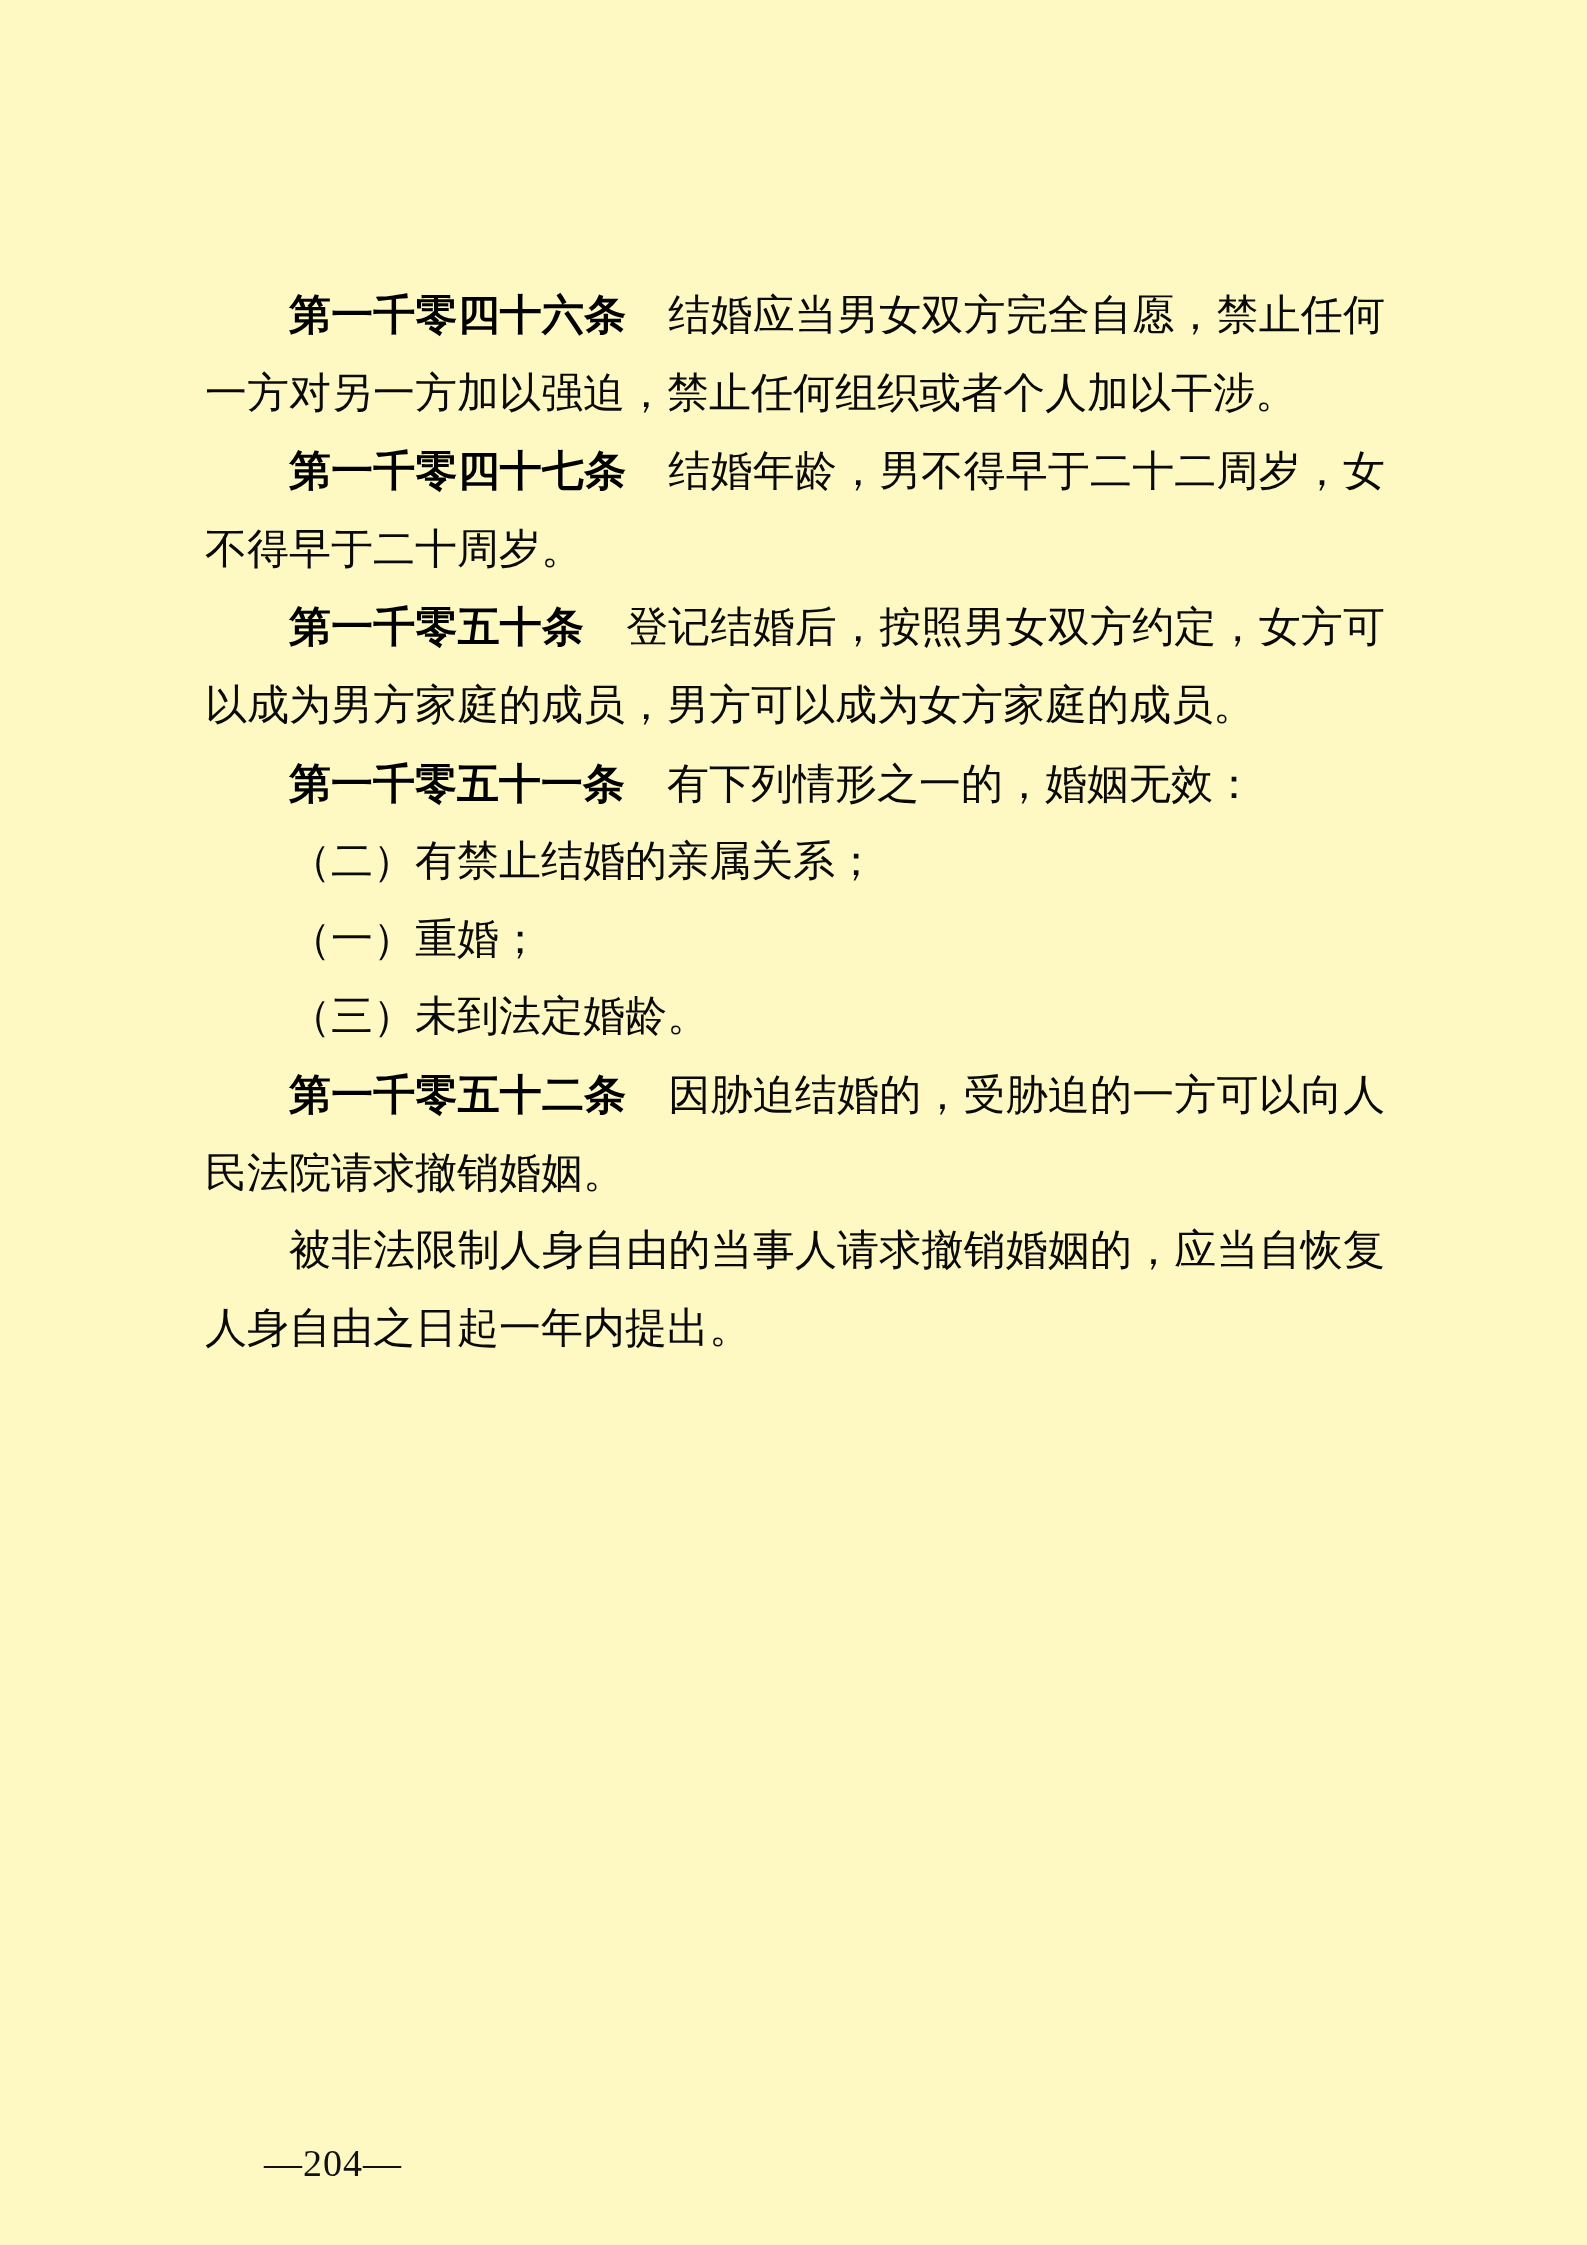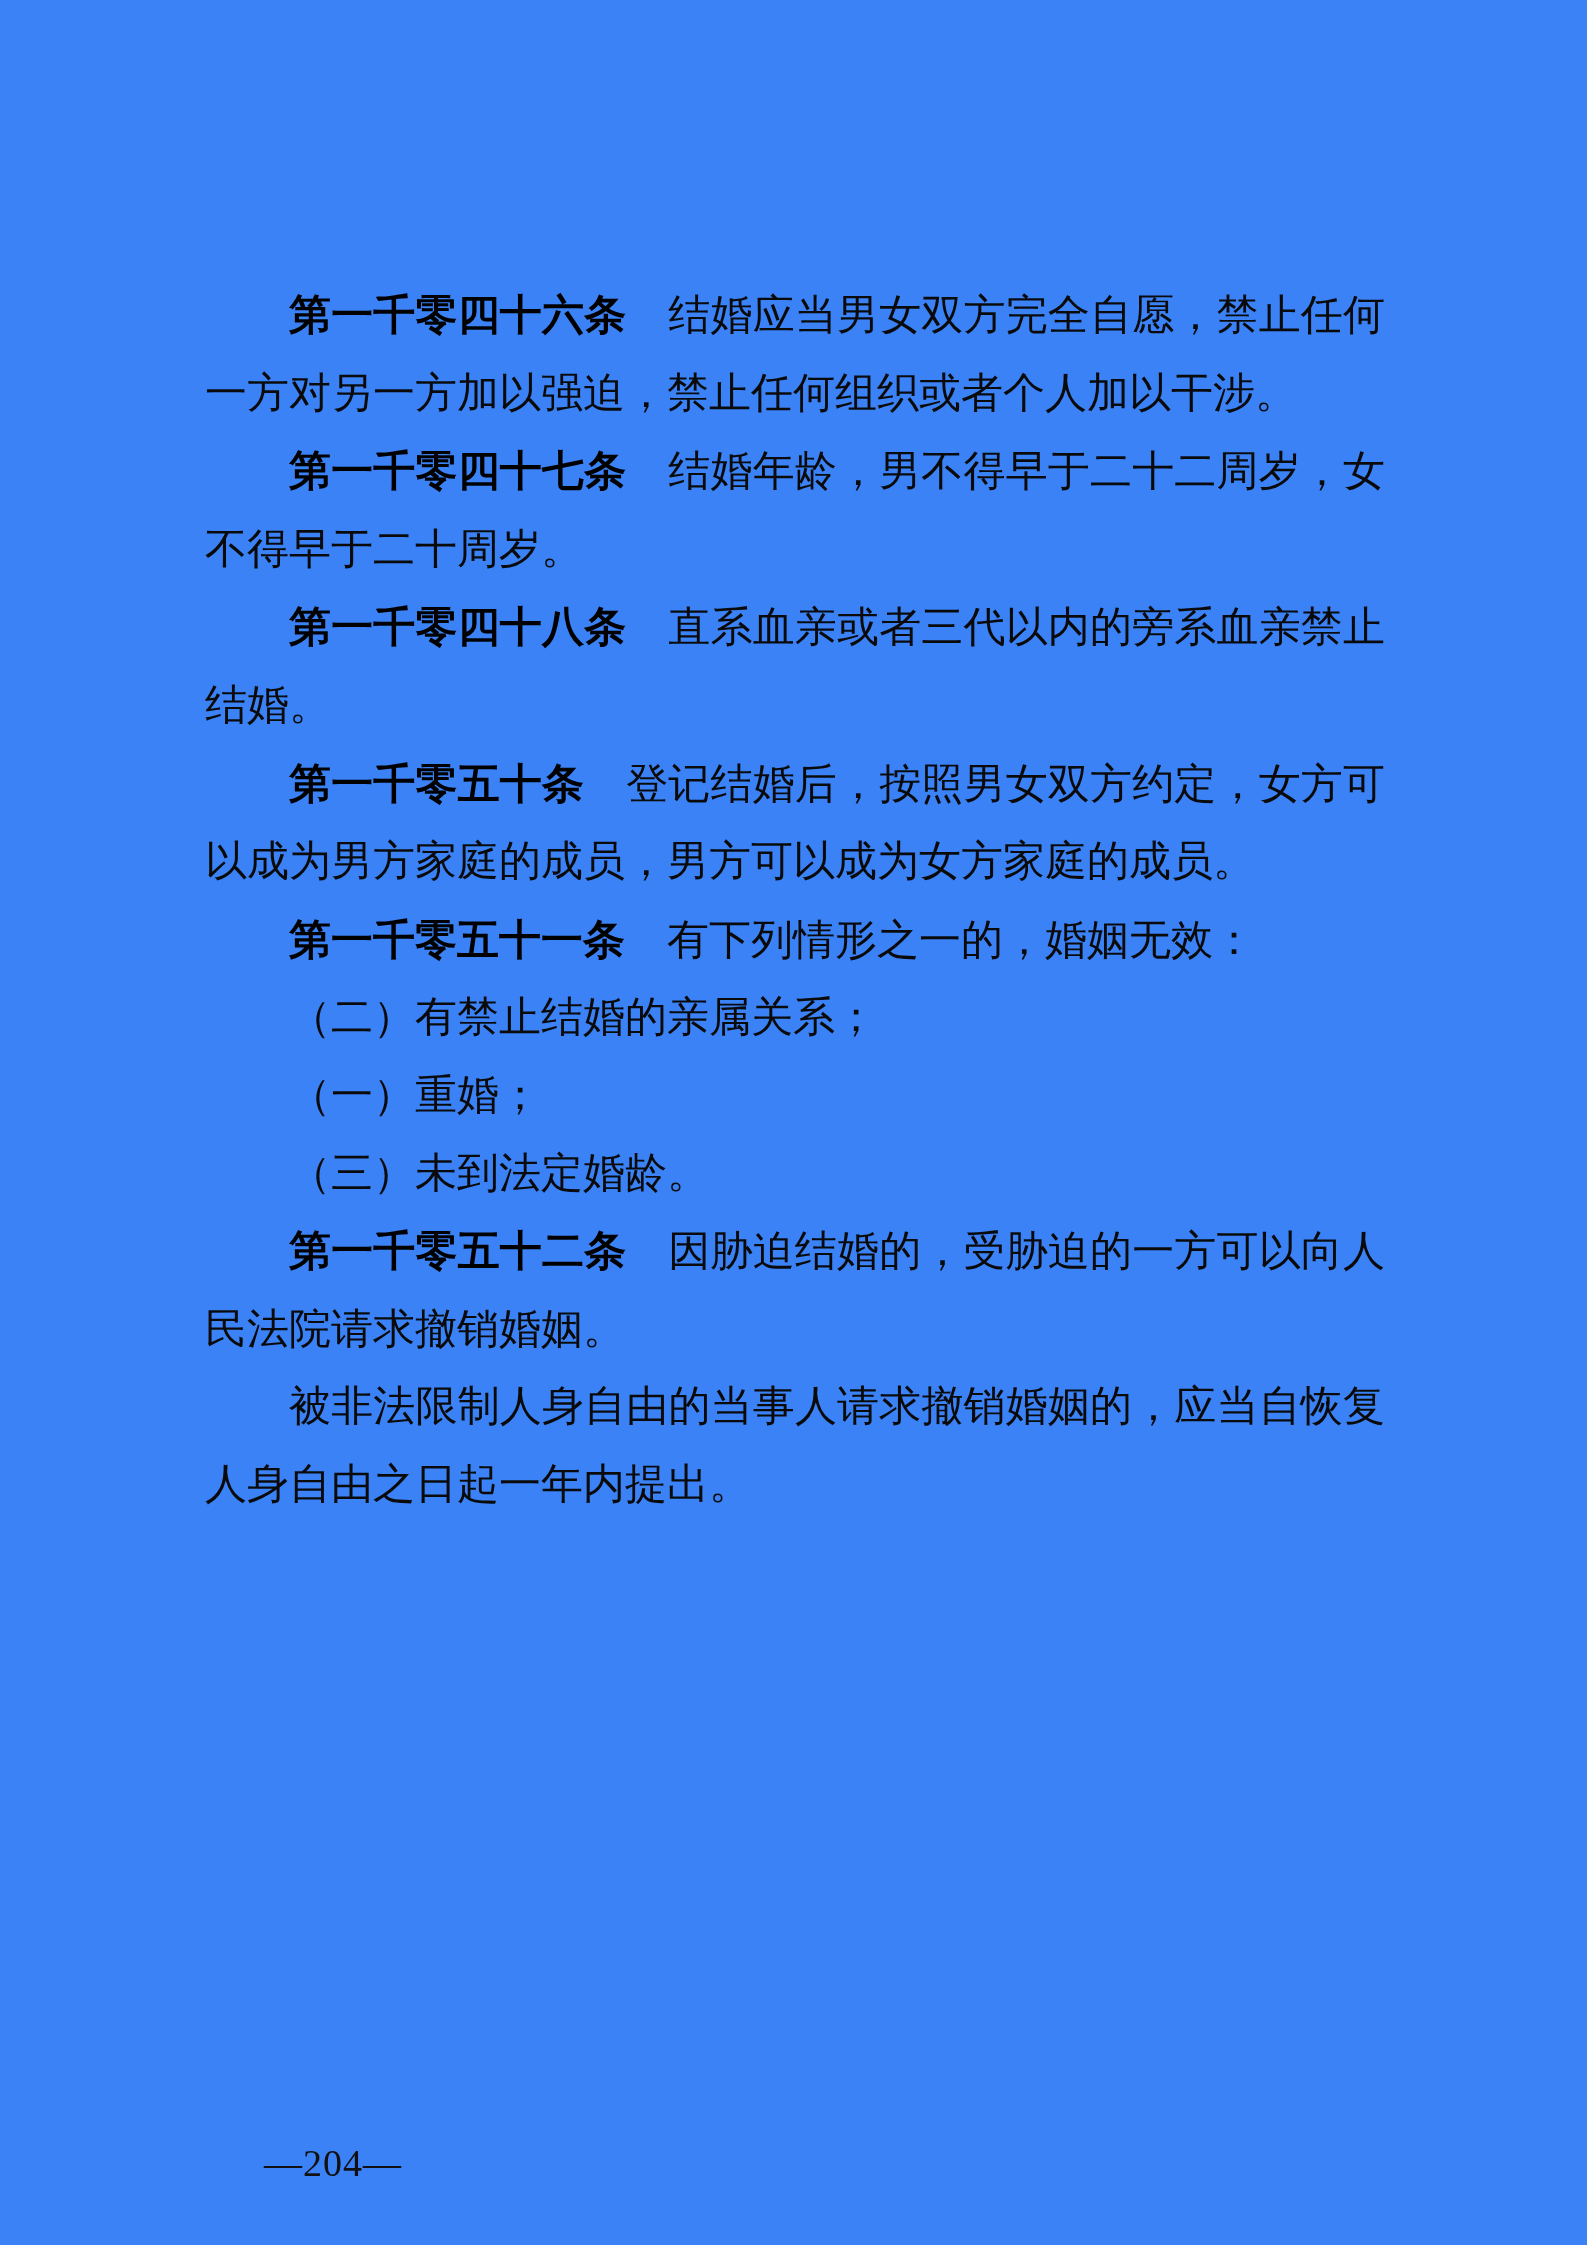--- a/index.html
+++ b/index.html
@@ -5,21 +5,21 @@
 <style>
   html, body {
     margin: 0;
     padding: 0;
     background: #ffffff;
   }
   .page {
     position: relative;
     width: 1587px;
     height: 2245px;
-    background: #3b82f6;
+    background: #fef9c3;
     overflow: hidden;
     font-family: "Liberation Serif", serif;
     color: #000000;
   }
   .text-block {
     position: absolute;
     left: 205px;
     top: 276px;
     width: 1180px;
     font-size: 42px;
@@ -59,21 +59,20 @@
 </style>
 </head>
 <body>
 
 <div class="page">
   <div class="text-block" id="text-block">
   <p><span class="article-head">第一千零四十六条</span><span class="article-body">结婚应当男女双方完全自愿，禁止任何一方对另一方加以强迫，禁止任何组织或者个人加以干涉。</span></p>
 
   <p><span class="article-head">第一千零四十七条</span><span class="article-body">结婚年龄，男不得早于二十二周岁，女不得早于二十周岁。</span></p>
 
-  <p><span class="article-head">第一千零四十八条</span><span class="article-body">直系血亲或者三代以内的旁系血亲禁止结婚。</span></p>
 
 
   <p><span class="article-head">第一千零五十条</span><span class="article-body">登记结婚后，按照男女双方约定，女方可以成为男方家庭的成员，男方可以成为女方家庭的成员。</span></p>
 
   <p><span class="article-head">第一千零五十一条</span><span class="article-body">有下列情形之一的，婚姻无效：</span></p>
 
   <p><span class="article-body">（二）有禁止结婚的亲属关系；</span></p>
 
   <p><span class="article-body">（一）重婚；</span></p>
 

